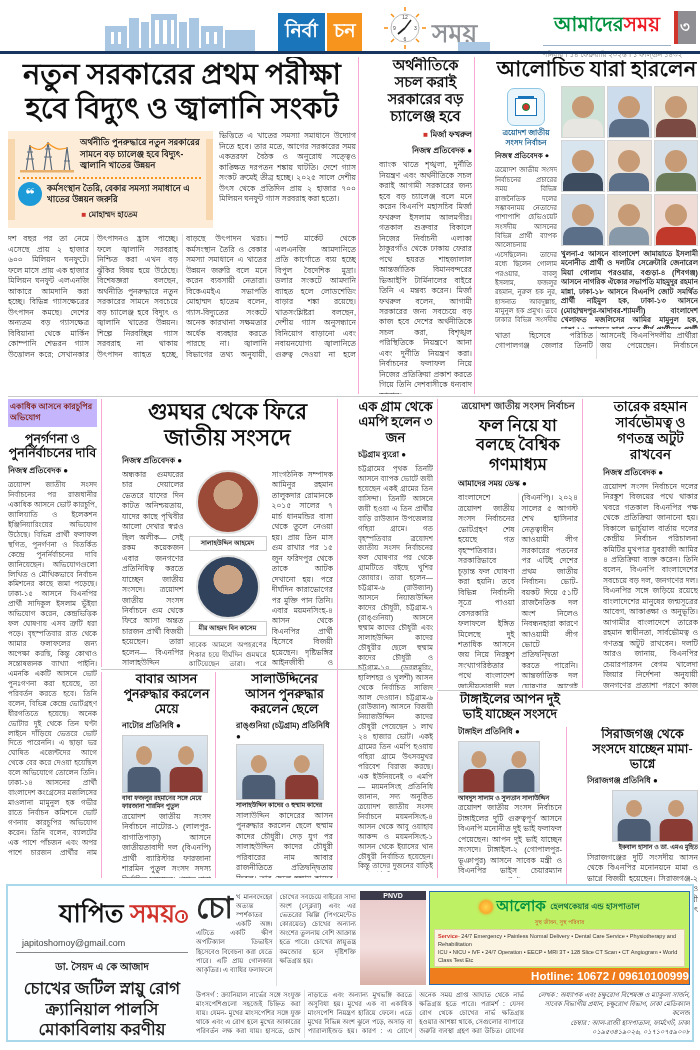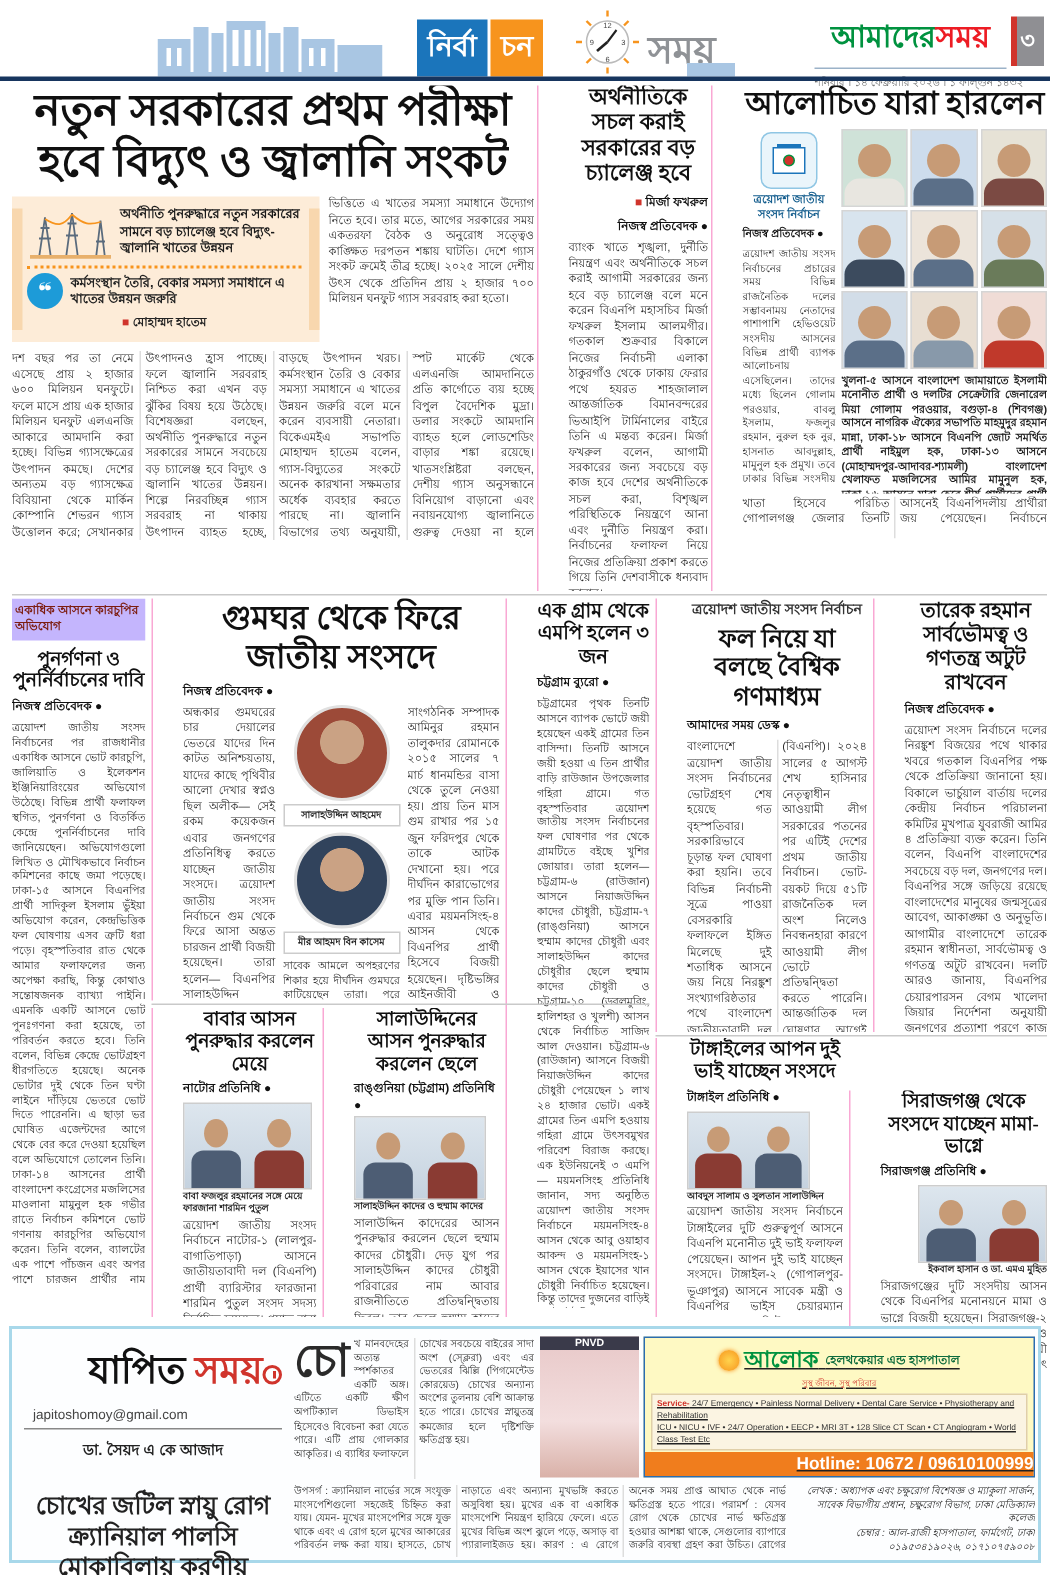--- a/index.html
+++ b/index.html
@@ -132,33 +132,33 @@
 
   
   .bottombox { position:absolute; left:6px; top:884px; width:688px; height:158px; border:2px solid #a8d8ea; background:#fdfeff; }
   .japito { position:absolute; left:8px; top:8px; width:172px; height:140px; text-align:center; }
   .jp-logo { font-size:25px; font-weight:bold; font-family:"Liberation Serif",serif;text-align:right; }
   .jp-logo .k { color:#111; } .jp-logo .r { color:#d0342c; }
   .jp-clock { display:inline-block; width:13px; height:13px; border:2px solid #d0342c; border-radius:50%; position:relative; top:1px; }
   .jp-clock::before { content:""; position:absolute; left:5px; top:2px; width:1.5px; height:5px; background:#d0342c; }
   .jp-email { font-size:9px; color:#444; text-align:left; margin:1px 0 4px 6px; }
   .jp-rule { border-top:1px solid #888; margin:3px 0 6px; }
-  .jp-author { font-size:10px; font-weight:bold; margin-bottom:18px; }
+  .jp-author { font-size:10px; font-weight:bold; margin-bottom:3px; }
   .jp-head { font-family:"Liberation Serif",serif; font-weight:bold; font-size:16.5px; line-height:1.25; }
   .j-art-top { position:absolute; left:188px; top:6px; width:160px; height:94px; }
   .j-art-top .bodytext, .j-art-bot .bodytext { font-size:6.6px; }
   .dropcap { float:left; font-size:30px; font-weight:bold; line-height:0.9; padding:2px 3px 0 0; font-family:"Liberation Serif",serif; }
   .j-art-bot { position:absolute; left:188px; top:104px; width:328px; height:48px; }
   .credit { position:absolute; left:524px; top:104px; width:158px; height:48px; font-size:6.6px; font-style:italic; text-align:right; line-height:1.4; color:#222; overflow:hidden; }
 
   
   .ad { position:absolute; left:352px; top:5px; width:330px; height:94px; display:flex; gap:3px; }
   .ad-photo { width:66px; height:94px; background:linear-gradient(#e8c8c8,#f3dede 60%,#d9b1a8); position:relative; flex:none; }
   .pnvd { position:absolute; left:0; top:0; right:0; background:#3a3a4a; color:#fff; font-size:7px; font-weight:bold; text-align:center; padding:1px 0; }
-  .ad-main { flex:1; border:1px solid #2b6cb0; background:#fef9c3; display:flex; flex-direction:column;text-decoration:underline; }
+  .ad-main { flex:1; border:1px solid #2b6cb0; background:#bef264; display:flex; flex-direction:column; }
   .ad-logo { text-align:center; padding:2px 0 1px; }
   .sun { display:inline-block; width:14px; height:14px; border-radius:50%; background:radial-gradient(#ffd34d,#f7941d); vertical-align:middle; margin-right:3px; box-shadow:0 0 3px #f7941d; }
   .ad-n1 { color:#00923f; font-weight:bold; font-size:15px; vertical-align:middle; }
   .ad-n2 { color:#0d6b3c; font-weight:bold; font-size:8px; vertical-align:middle; }
   .ad-tag { font-size:5.5px; color:#d0342c; }
   .ad-serv { margin:1px 4px; border:1px solid #e0cfa8; background:#fbf4e2; font-size:5.6px; line-height:1.45; padding:2px 3px; color:#333; }
   .ad-serv .svc { color:#d0342c; font-weight:bold; }
   .hotline { margin-top:auto; background:#f07d1d; color:#fff; font-weight:bold; font-size:11.5px; text-align:right; padding:2px 0; }
 </style>
 </head>

